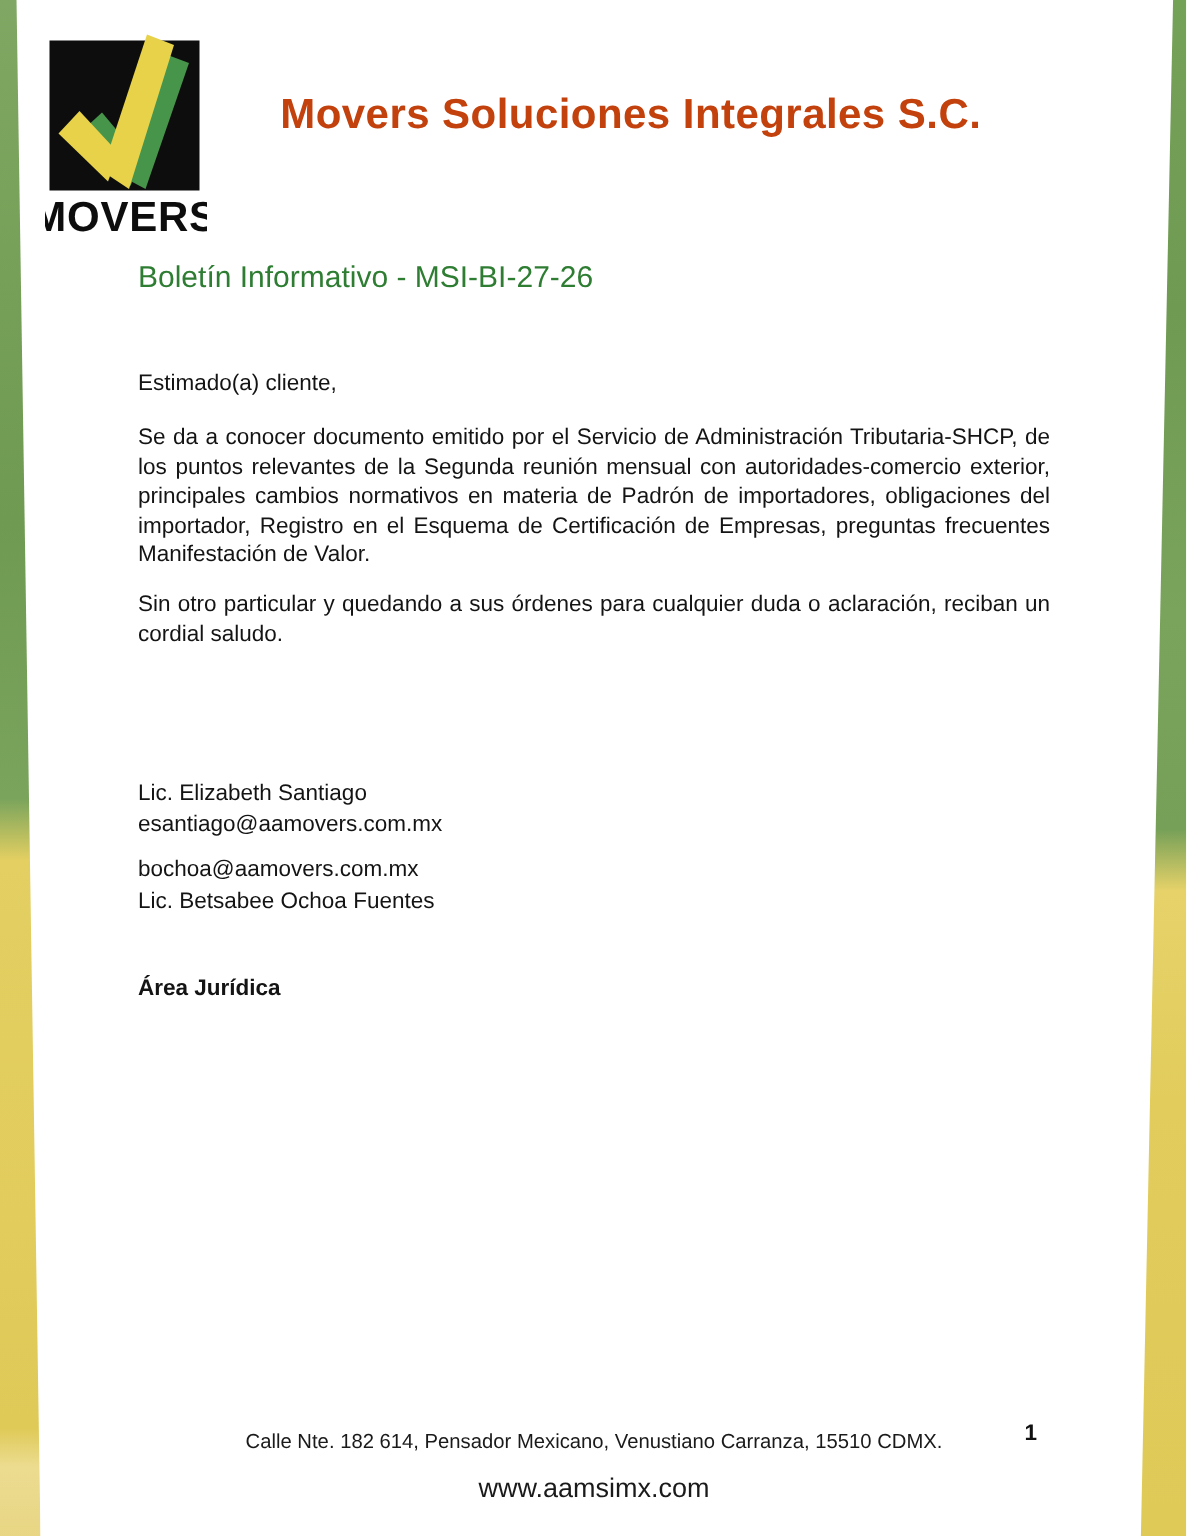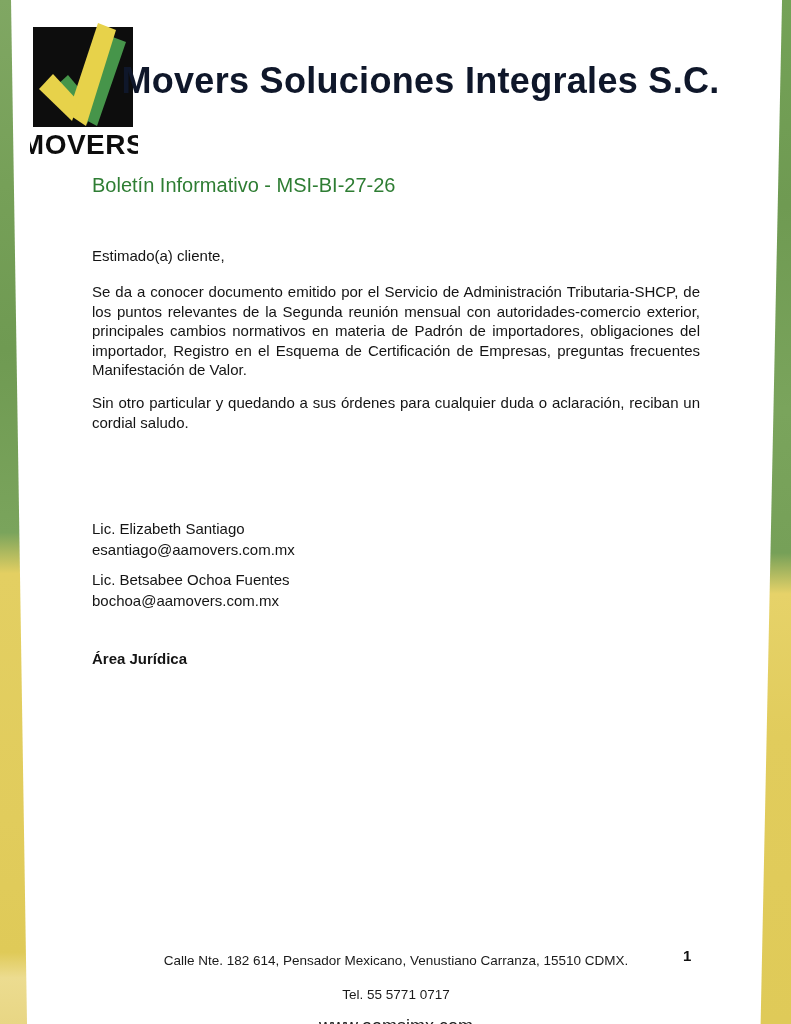--- a/index.html
+++ b/index.html
@@ -23,22 +23,22 @@
   .stripe-right{
     right:0;width:32px;
     background:linear-gradient(180deg,
       #74a257 0%, #6f9a52 20%, #7aa45c 40%, #76a058 54%,
       #e6d269 58%, #e1cc5c 72%, #dfca58 100%);
     clip-path:polygon(72% 0, 100% 0, 100% 100%, 5% 100%);
   }
   .logo{position:absolute;left:30px;top:22px;width:108px;}
   .header-title{
     position:absolute;left:110px;right:60px;top:60px;
-    text-align:center;font-size:36px;font-weight:bold;
-    letter-spacing:0.3px;color:#0f172a;
+    text-align:center;font-size:28px;font-weight:bold;
+    letter-spacing:0.3px;color:#c2410c;
   }
   .bulletin{
     position:absolute;left:92px;top:174px;
     font-size:20px;font-weight:normal;color:#2e7d33;
   }
   .content{position:absolute;left:92px;width:608px;font-size:15px;line-height:19.5px;color:#141414;}
   .date-line{top:209px;text-align:right;}
   .salutation{top:246px;}
   .para1{top:282px;text-align:justify;}
   .para2{top:393px;text-align:justify;}
@@ -88,27 +88,26 @@
 
   <div class="content para1">Se da a conocer documento emitido por el Servicio de Administración Tributaria-SHCP, de los puntos relevantes de la Segunda reunión mensual con autoridades-comercio exterior, principales cambios normativos en materia de Padrón de importadores, obligaciones del importador, Registro en el Esquema de Certificación de Empresas, preguntas frecuentes Manifestación de Valor.</div>
   <div class="content para2">Sin otro particular y quedando a sus órdenes para cualquier duda o aclaración, reciban un cordial saludo.</div>
 
 
   <div class="content sig1">
     <div class="sig-line">Lic. Elizabeth Santiago</div>
     <div class="sig-line">esantiago@aamovers.com.mx</div>
   </div>
   <div class="content sig2">
+    <div class="sig-line">bochoa@aamovers.com.mx</div>
     <div class="sig-line">Lic. Betsabee Ochoa Fuentes</div>
-    <div class="sig-line">bochoa@aamovers.com.mx</div>
   </div>
 
   <div class="content department">Área Jurídica</div>
 
   <div class="footer">
     <div class="row">Calle Nte. 182 614, Pensador Mexicano, Venustiano Carranza, 15510 CDMX.</div>
-    <div class="row">Tel. 55 5771 0717</div>
     <div class="site">www.aamsimx.com</div>
   </div>
 
   <div class="page-number">1</div>
 
 </div>
 
 </body></html>

